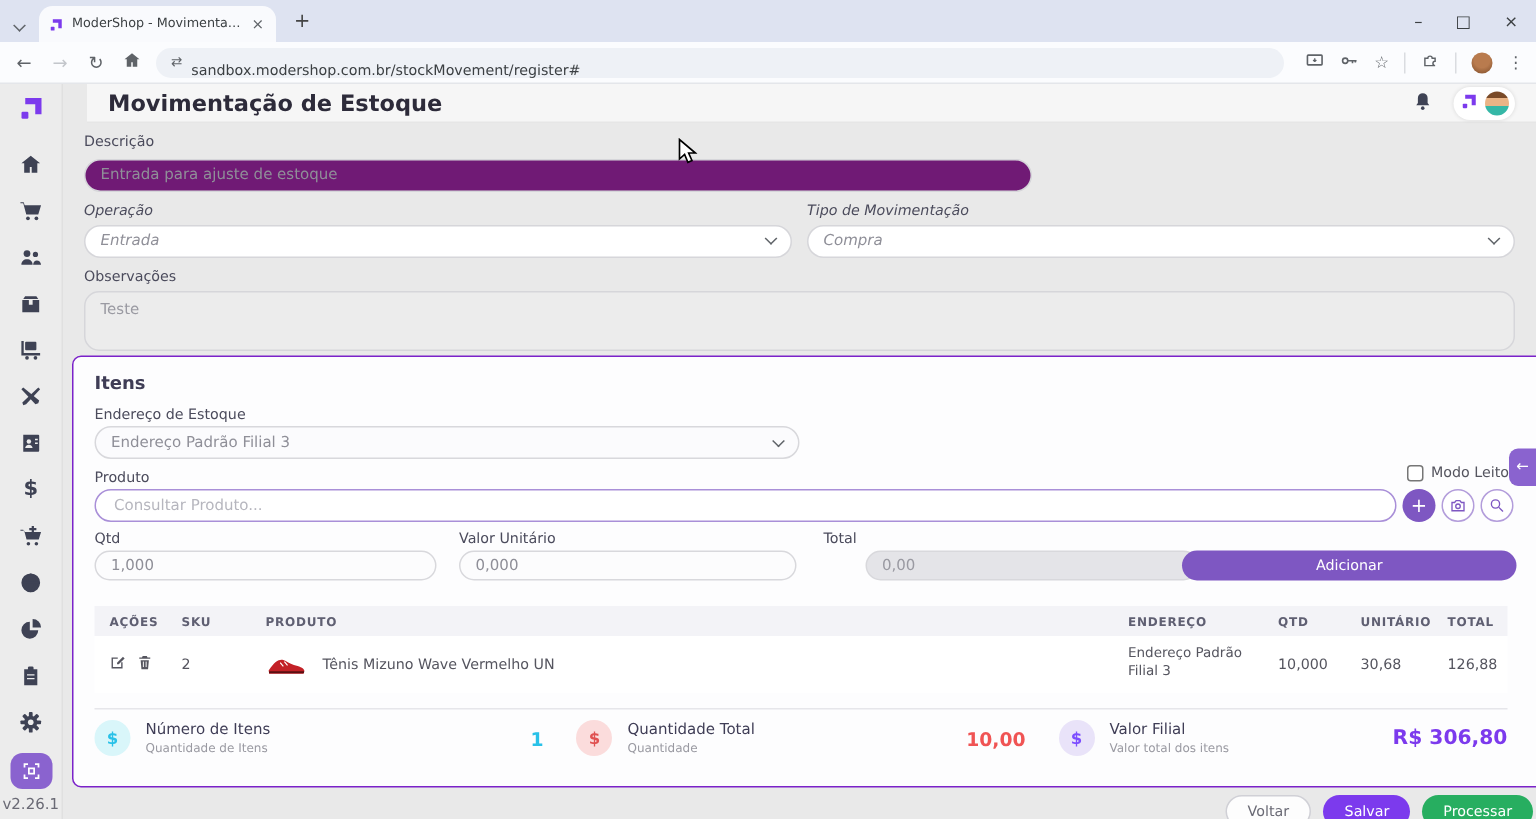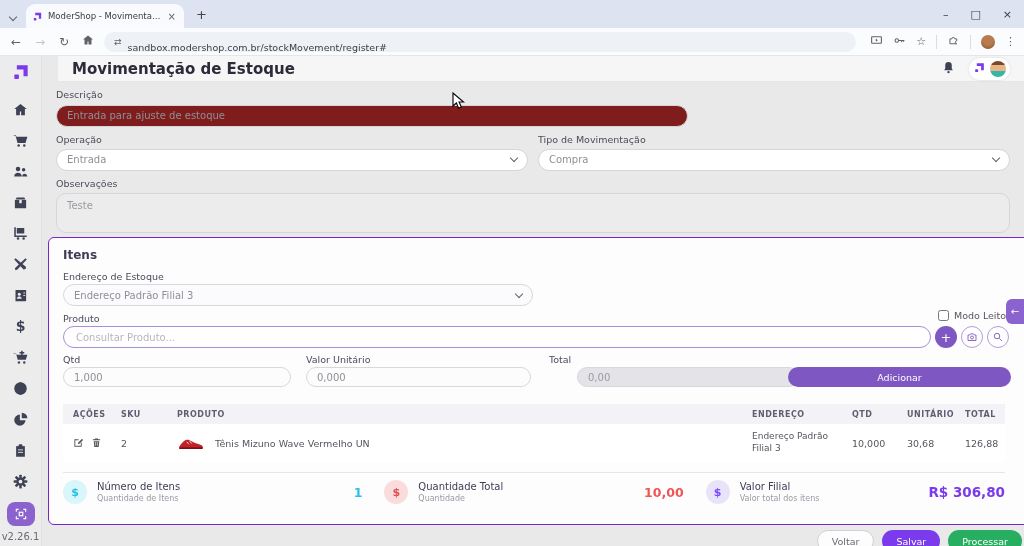--- a/index.html
+++ b/index.html
@@ -44,23 +44,23 @@
   .page-title { font-size:15px; font-weight:bold; color:#2d2b3a; }
   .ah-right { margin-left:auto; display:flex; align-items:center; gap:14px; }
   .bell svg { width:13px; height:13px; fill:#3e4254; }
   .user-pill { height:22px; background:#fff; border-radius:12px; display:flex; align-items:center; gap:4px; padding:0 4px; box-shadow:0 0 3px rgba(0,0,0,.12); }
   .user-pill .mini-logo svg { width:13px; height:13px; }
   .user-avatar { width:16px; height:16px; border-radius:50%; background:linear-gradient(180deg,#7a4a28 0 28%,#eab486 28% 62%,#35b7a6 62% 100%); }
 
   
   .formarea { position:absolute; left:14px; top:26px; right:14px; }
   .f-label { font-size:9.5px; color:#4b4b5c; margin:7px 0 4px; }
-  .f-input { width:100%; height:22px; background:#7f1d1d; border:1px solid #d6d6da; border-radius:12px; padding:0 10px; font-size:10px; color:#8f8f98; font-family:inherit; outline:none; }
+  .f-input { width:100%; height:22px; background:#701a75; border:1px solid #d6d6da; border-radius:12px; padding:0 10px; font-size:10px; color:#8f8f98; font-family:inherit; outline:none; }
   .f-select { height:22px; background:#ffffff; border:1px solid #d6d6da; border-radius:12px; padding:0 10px; font-size:10px; color:#8f8f98; display:flex; align-items:center; justify-content:space-between; }
-  .row2 { display:flex; gap:10px; }
+  .row2 { display:flex; gap:10px;font-style:italic; }
   .row2 > div { flex:1; }
   .f-textarea { width:100%; height:40px; background:#ececec; border:1px solid #d6d6da; border-radius:10px; padding:6px 10px; font-size:10px; color:#9a9aa2; font-family:inherit; resize:none; outline:none; }
 
   
   .panel { position:absolute; left:6px; top:181px; width:998px; height:288px; background:#fdfdfe; border:1.5px solid #7b22c9; border-radius:6px; }
   .p-title { position:absolute; left:14px; top:10px; font-size:12px; font-weight:600; color:#3f3d56; }
   .p-label { position:absolute; font-size:9.5px; color:#4b4b5c; }
   .p-select { position:absolute; height:22px; background:#fbfbfd; border:1px solid #d8d8dc; border-radius:12px; padding:0 10px; font-size:10px; color:#8f8f98; display:flex; align-items:center; justify-content:space-between; }
   .modo { position:absolute; right:30px; top:72px; display:flex; align-items:flex-start; gap:5px; }
   .modo input { width:11px; height:11px; accent-color:#7e57c2; }

